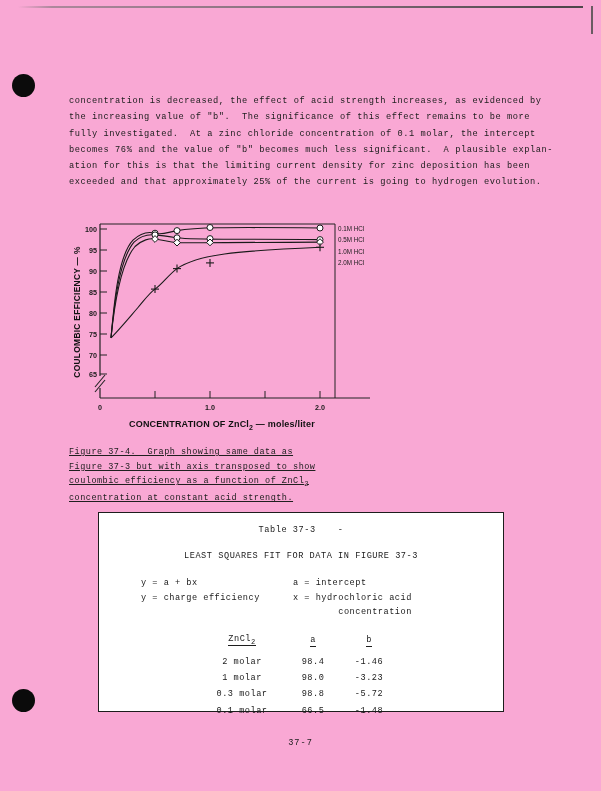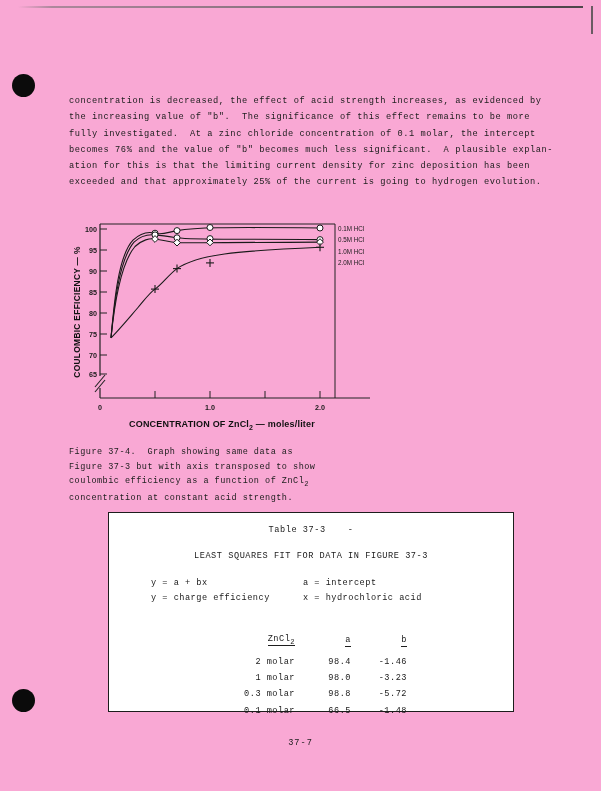--- a/index.html
+++ b/index.html
@@ -75,27 +75,28 @@
   .fig-caption {
     position: absolute;
     left: 69px;
     top: 445px;
     width: 300px;
     font-size: 8.5px;
     line-height: 14.6px;
     letter-spacing: 0.5px;
     color: #202020;
     white-space: pre;
+    text-decoration: underline;
   }
   .fig-caption sub { font-size: 7px; }
 
   
   .table-box {
     position: absolute;
-    left: 108px;
+    left: 98px;
     top: 512px;
     width: 404px;
     height: 198px;
     border: 1.4px solid #1d1d1d;
     background: #fff;
   }
   .tbl-title {
     position: absolute;
     left: 0; right: 0;
     top: 12px;
@@ -130,21 +131,21 @@
     left: 100px;
     top: 118px;
     font-size: 8.6px;
     line-height: 16.2px;
     letter-spacing: 0.5px;
     border-collapse: collapse;
   }
   .tbl-data th, .tbl-data td {
     padding: 0;
     font-weight: normal;
-    text-align: right;
+    text-align: center;
     white-space: pre;
     height: 16.2px;
   }
   .tbl-data th { padding-bottom: 4px; }
   .tbl-data th span.u {
     border-bottom: 1px solid #1d1d1d;
     padding-bottom: 1px;
   }
   .col-zn { width: 86px; }
   .col-a  { width: 56px; }
@@ -296,20 +297,24 @@
 
     <div class="tbl-defs">
       <div class="defs-row">
         <span class="defs-left">y = a + bx</span>
         <span class="defs-right">a = intercept</span>
       </div>
       <div class="defs-row">
         <span class="defs-left">y = charge efficiency</span>
         <span class="defs-right">x = hydrochloric acid</span>
       </div>
+      <div class="defs-row">
+        <span class="defs-left"></span>
+        <span class="defs-right">        concentration</span>
+      </div>
     </div>
 
     <table class="tbl-data">
       <thead>
         <tr>
           <th class="col-zn"><span class="u"><span>ZnCl</span><sub>2</sub></span></th>
           <th class="col-a"><span class="u">a</span></th>
           <th class="col-b"><span class="u">b</span></th>
         </tr>
       </thead>

